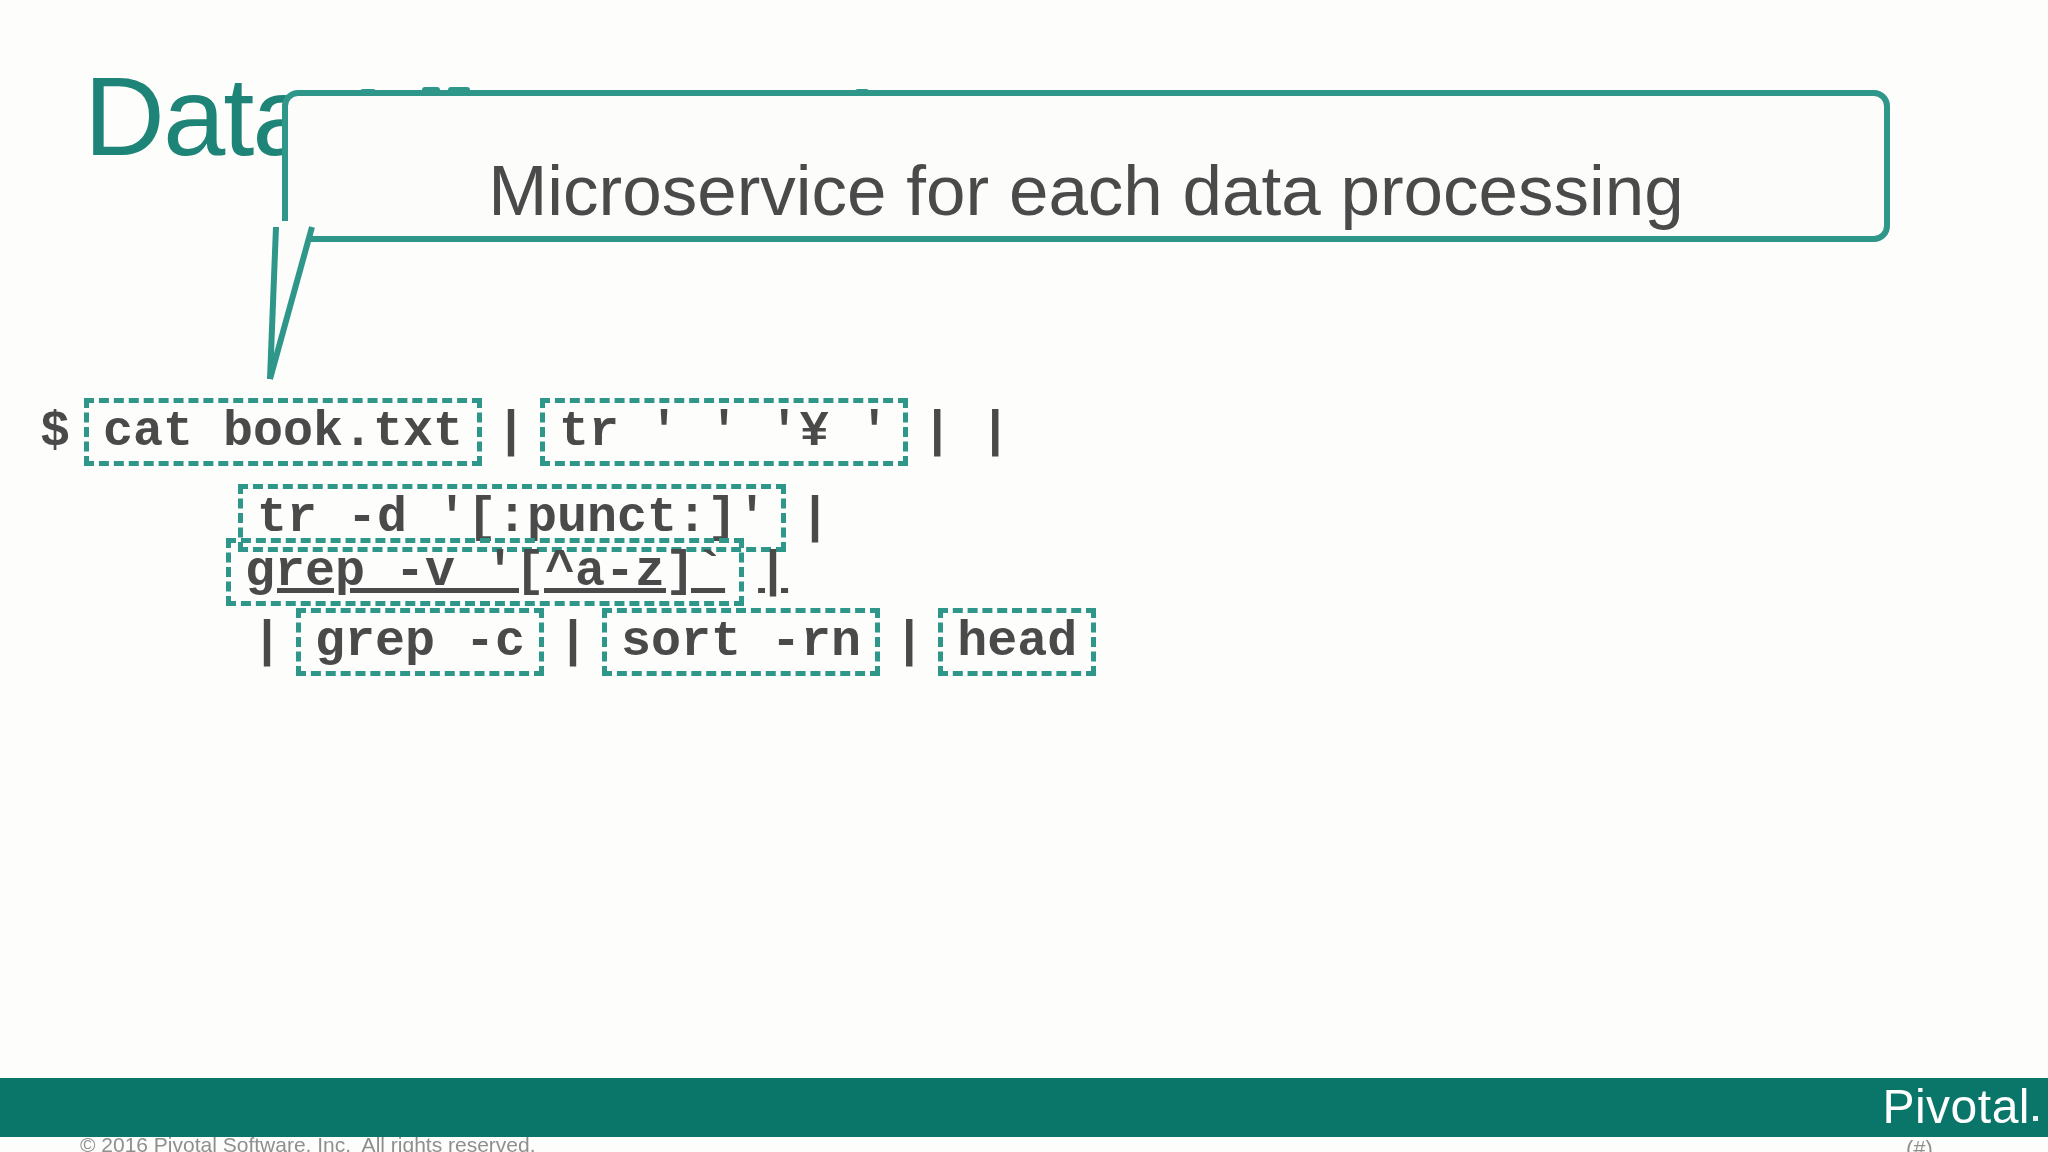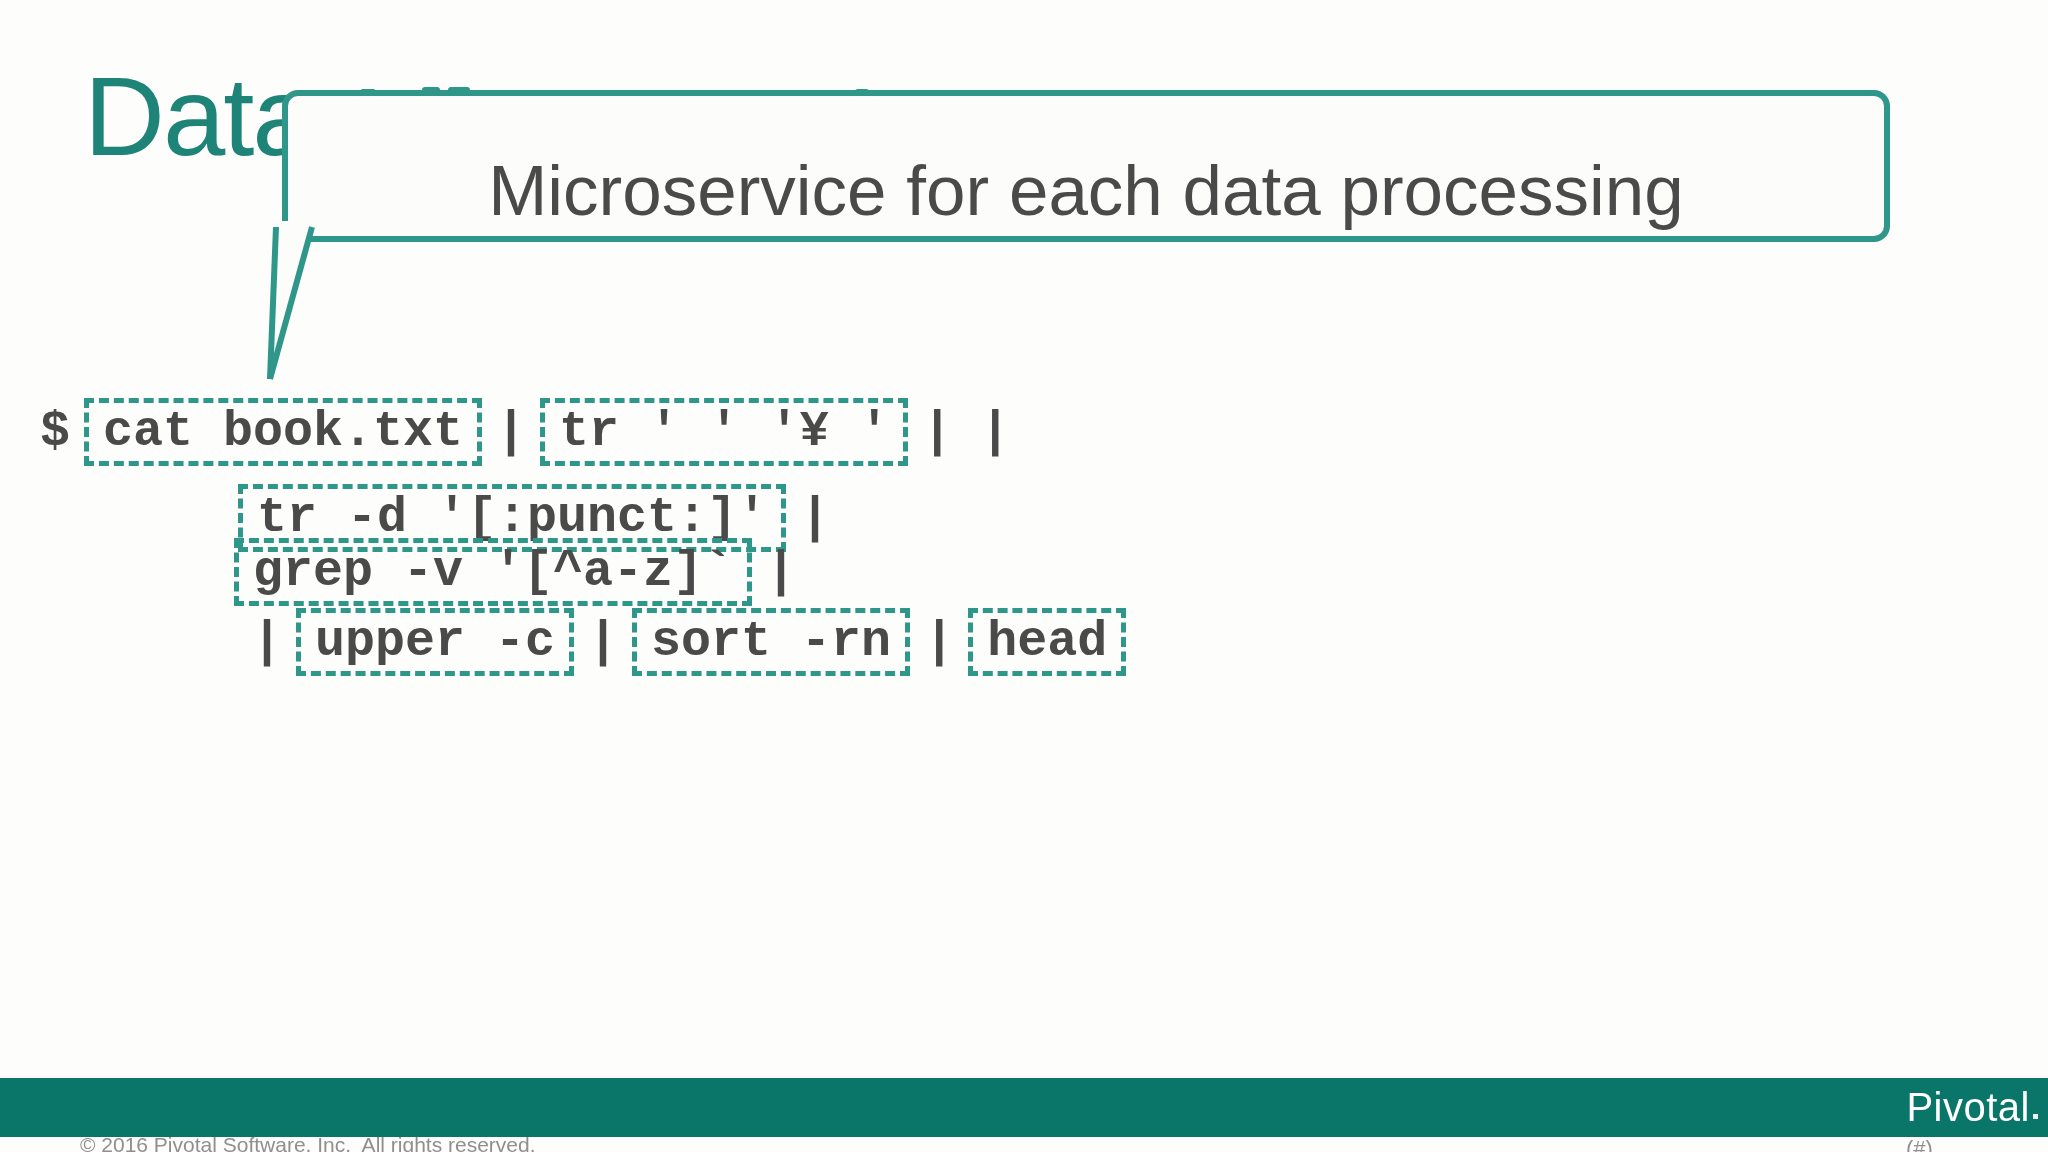--- a/index.html
+++ b/index.html
@@ -74,21 +74,21 @@
     align-items: stretch;
     font-family: "Liberation Mono", monospace;
     font-weight: 700;
     font-size: 50px;
     color: #4a4a4a;
     white-space: pre;
     z-index: 1;
   }
   #cmd-row-1 { left: 26px;  top: 398px; }
   #cmd-row-2 { left: 238px; top: 484px; }
-  #cmd-row-3 { left: 234px; top: 538px; }
+  #cmd-row-3 { left: 226px; top: 538px; text-decoration: underline; }
   #cmd-row-4 { left: 238px; top: 608px; }
 
   .boxed {
     display: inline-block;
     border: 5px dashed #2f968a;
     padding: 3px 14px;
     line-height: 52px;
   }
   .plain {
     display: inline-block;
@@ -106,21 +106,21 @@
     width: 2048px;
     height: 59px;
     background: #0a7569;
     z-index: 4;
   }
   #pivotal-logo {
     position: absolute;
     right: 10px;
     top: 3px;
     color: #ffffff;
-    font-size: 40px;
+    font-size: 48px;
     font-weight: 400;
     letter-spacing: 0.5px;
     line-height: 52px;
   }
   #logo-trademark-mark {
     display: inline-block;
     width: 5px;
     height: 5px;
     background: #e8f2f0;
     margin-left: 3px;
@@ -179,21 +179,21 @@
     <span class="plain">|</span>
   </div>
 
   <div id="cmd-row-3" class="cmd-row">
     <span class="boxed">grep -v '[^a-z]`</span>
     <span class="plain">|</span>
   </div>
 
   <div id="cmd-row-4" class="cmd-row">
     <span class="plain">|</span>
-    <span class="boxed">upper -c</span>
+    <span class="boxed">grep -c</span>
     <span class="plain">|</span>
     <span class="boxed">sort -rn</span>
     <span class="plain">|</span>
     <span class="boxed">head</span>
   </div>
 
   <div id="footer-band">
     <div id="pivotal-logo"><span>Pivotal</span><span id="logo-trademark-mark"></span></div>
   </div>
 

